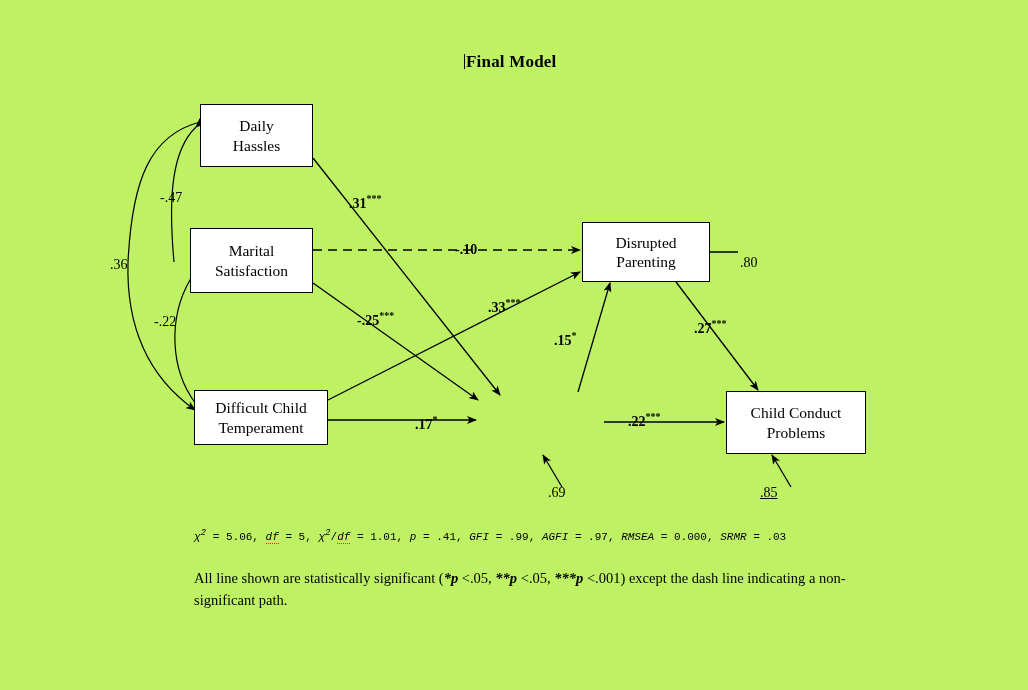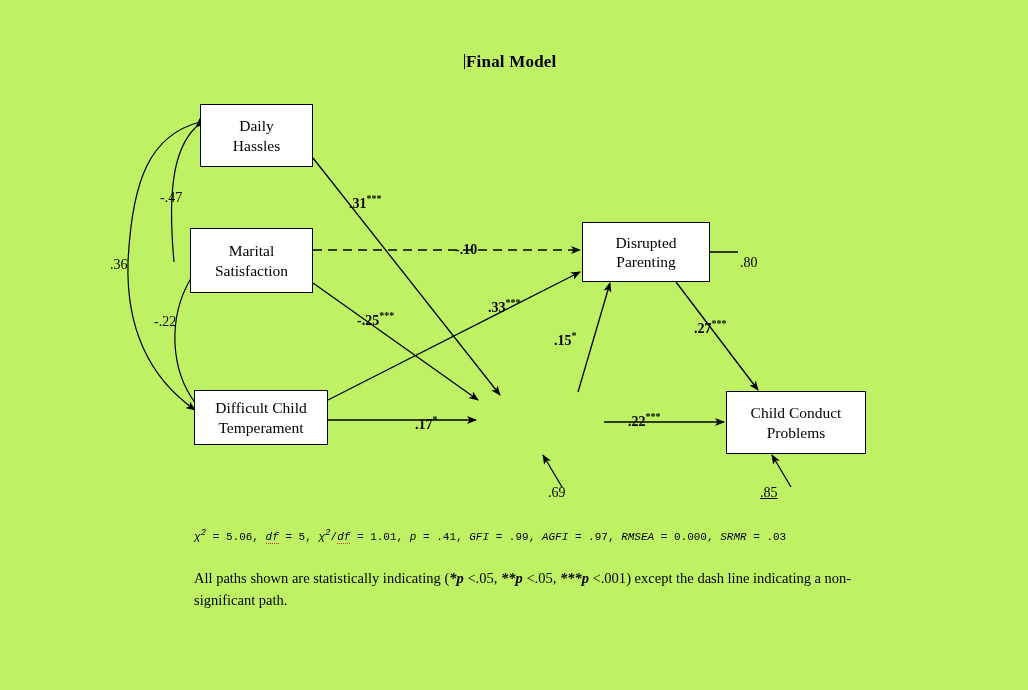--- a/index.html
+++ b/index.html
@@ -212,17 +212,17 @@
     <span class="u">df</span> <span class="nonitalic">=</span> <span class="nonitalic">5</span><span class="nonitalic">,</span>
     χ<sup>2</sup><span class="nonitalic">/</span><span class="u">df</span> <span class="nonitalic">=</span> <span class="nonitalic">1.01</span><span class="nonitalic">,</span>
     p <span class="nonitalic">=</span> <span class="nonitalic">.41</span><span class="nonitalic">,</span>
     GFI <span class="nonitalic">=</span> <span class="nonitalic">.99</span><span class="nonitalic">,</span>
     AGFI <span class="nonitalic">=</span> <span class="nonitalic">.97</span><span class="nonitalic">,</span>
     RMSEA <span class="nonitalic">=</span> <span class="nonitalic">0.000</span><span class="nonitalic">,</span>
     SRMR <span class="nonitalic">=</span> <span class="nonitalic">.03</span>
   </div>
 
   <div class="note" style="left:194px; top:568px;">
-    <span>All paths shown are statistically indicating (</span><b><i>*p</i></b><span> &lt;.05, </span><b><i>**p</i></b><span> &lt;.05, </span><b><i>***p</i></b><span> &lt;.001</span><span>) except the dash line</span>
+    <span>All line shown are statistically significant (</span><b><i>*p</i></b><span> &lt;.05, </span><b><i>**p</i></b><span> &lt;.05, </span><b><i>***p</i></b><span> &lt;.001</span><span>) except the dash line</span>
     <span>indicating a non-significant path.</span>
   </div>
 
 </div>
 
 </body></html>

